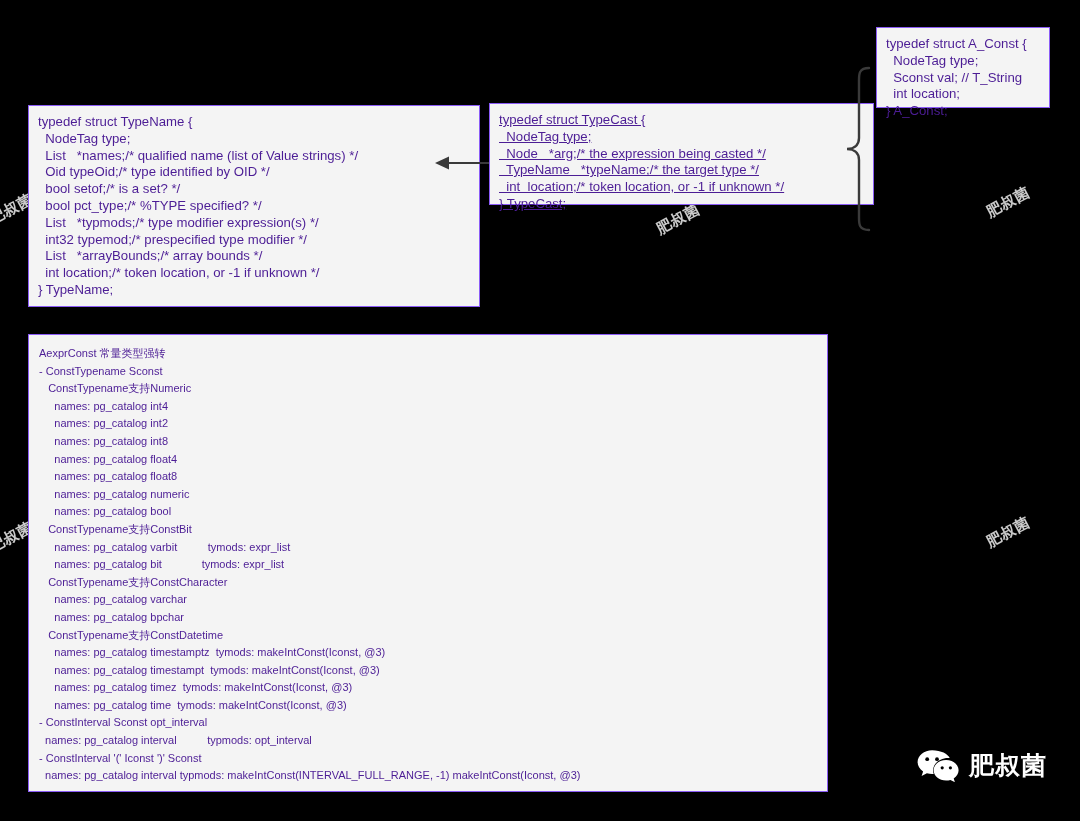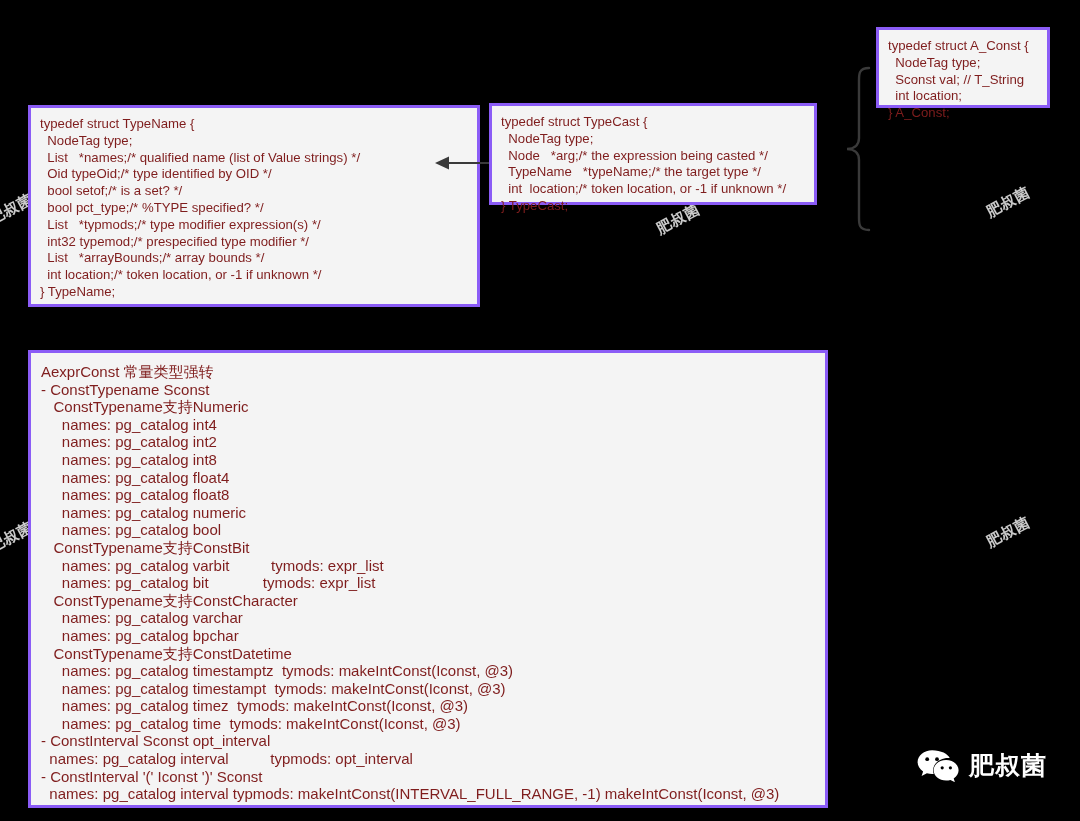--- a/index.html
+++ b/index.html
@@ -13,43 +13,42 @@
     height: 821px;
     background: #000000;
     overflow: hidden;
     font-family: "Liberation Sans", sans-serif;
   }
 
   
   .box {
     position: absolute;
     background: #f4f4f4;
-    border: 3px solid #8b5cf6;
+    border: 1px solid #8b5cf6;
     box-sizing: border-box;
-    color: #7f1d1d;
+    color: #4c1d95;
     white-space: pre;
   }
   .box-struct {
     font-size: 13.2px;
     line-height: 16.8px;
     padding: 8px 10px 8px 9px;
   }
   .box-list {
-    font-size: 15px;
+    font-size: 11px;
     line-height: 17.6px;
     padding: 10px 12px 10px 10px;
-    margin-top: 16px;
   }
   .code-line {
     white-space: pre;
     font-family: "Liberation Sans", sans-serif;
   }
 
   #box-typename { left: 28px;  top: 105px; width: 452px; height: 202px; }
-  #box-typecast { left: 489px; top: 103px; width: 328px; height: 102px; }
+  #box-typecast { left: 489px; top: 103px; width: 385px; height: 102px; text-decoration: underline; }
   #box-aconst   { left: 876px; top: 27px;  width: 174px; height: 81px;  }
   #box-aexpr    { left: 28px;  top: 334px; width: 800px; height: 458px; }
 
   
   #arrow-typecast-to-typename {
     position: absolute;
     left: 435px;
     top: 155px;
     width: 54px;
     height: 16px;

